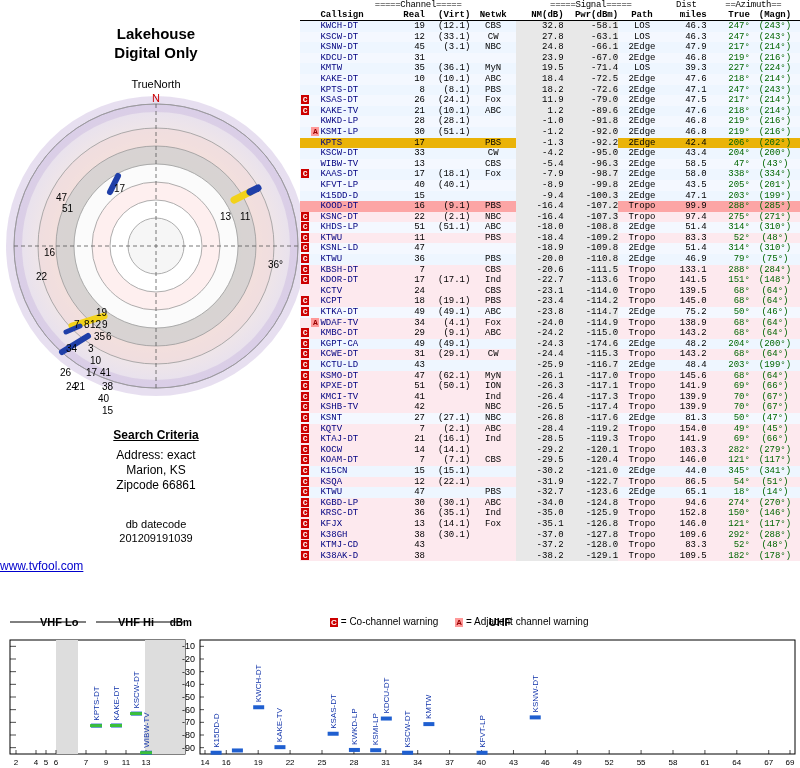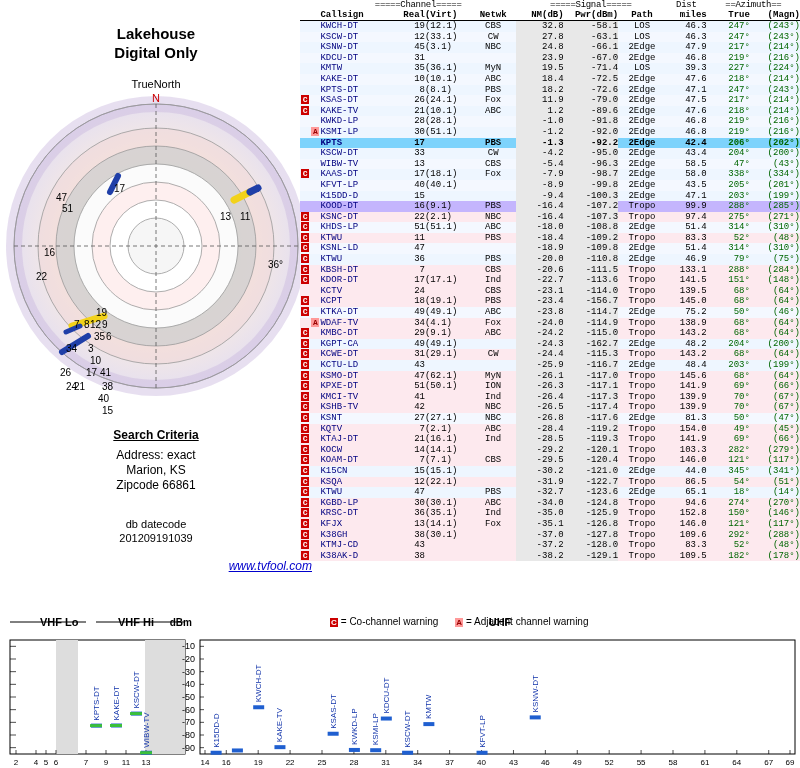--- a/index.html
+++ b/index.html
@@ -25,45 +25,45 @@
     position:relative; width:300px; height:360px; margin:2px auto 0 auto;
   }
   #polar-svg { position:absolute; left:0; top:0; }
   #search-criteria {
     text-align:center; margin-top:4px;
   }
   #sc-title { font-weight:bold; text-decoration:underline; font-size:12px; }
   #sc-lines { margin-top:6px; font-size:12px; line-height:15px; }
   #sc-db { margin-top:24px; font-size:11px; line-height:14px; }
   #tvfool-link {
-    text-align:right; margin-top:14px; font-size:12px;
-    color:#0000cc; text-decoration:underline; cursor:pointer;font-style:italic;
+    text-align:left; margin-top:14px; font-size:12px;
+    color:#0000cc; text-decoration:underline; cursor:pointer;
   }
   
   #table-panel {
     position:absolute; left:300px; top:0; width:500px; height:612px;
     font-family:"Liberation Mono", monospace;
     font-size:9px;
   }
   table.sig { border-collapse:collapse; width:500px; }
   table.sig td, table.sig th { padding:0; }
   .grphdr { font-size:9px; text-align:center; letter-spacing:-0.3px; white-space:nowrap;}
   .colhdr { font-size:9px; font-weight:bold; text-align:center; white-space:nowrap; }
   .hdr-underline { border-bottom:1px solid #000; }
   tr.row td { height:10.6px; line-height:10.6px; white-space:nowrap; }
   .c-call { width:66px; text-align:left; padding-left:2px; }
   .c-real { width:26px; text-align:right; }
-  .c-virt { width:40px; text-align:left; padding-left:3px; }
+  .c-virt { width:40px; text-align:right; padding-left:3px; }
   .c-netwk{ width:40px; text-align:center; }
   .c-nm   { width:42px; text-align:right; }
   .c-pwr  { width:48px; text-align:right; }
   .c-path { width:42px; text-align:center; }
   .c-dist { width:36px; text-align:right; }
   .c-true { width:38px; text-align:right; }
-  .c-magn { width:44px; text-align:right; }
+  .c-magn { width:44px; text-align:center; }
   .cc-cell { width:9px; text-align:center; }
   .ac-cell { width:9px; text-align:center; }
   .cc-badge, .ac-badge {
     display:inline-block; width:8px; height:9px; line-height:9px;
     font-size:8px; text-align:center; color:#ffffff; font-weight:bold;
   }
   .cc-badge { background:#cc0000; }
   .ac-badge { background:#ff9999; color:#990000; }
   .callname { color:#000080; }
   .grn { color:#006600; }
@@ -356,21 +356,21 @@
           <td class="c-real">30</td>
           <td class="c-virt">(51.1)</td>
           <td class="c-netwk"></td>
           <td class="c-nm bg-str">-1.2</td>
           <td class="c-pwr bg-str">-92.0</td>
           <td class="c-path">2Edge</td>
           <td class="c-dist">46.8</td>
           <td class="c-true grn">219°</td>
           <td class="c-magn magn">(216°)</td>
         </tr>
-        <tr class="row" style="background: #7dd3fc; font-weight: bold;">
+        <tr class="row" style="background: #eab308;">
           <td class="cc-cell"></td>
           <td class="ac-cell"></td>
           <td class="c-call callname">KPTS</td>
           <td class="c-real">17</td>
           <td class="c-virt"></td>
           <td class="c-netwk">PBS</td>
           <td class="c-nm bg-str">-1.3</td>
           <td class="c-pwr bg-str">-92.2</td>
           <td class="c-path">2Edge</td>
           <td class="c-dist">42.4</td>
@@ -440,21 +440,21 @@
           <td class="c-real">15</td>
           <td class="c-virt"></td>
           <td class="c-netwk"></td>
           <td class="c-nm bg-str">-9.4</td>
           <td class="c-pwr bg-str">-100.3</td>
           <td class="c-path">2Edge</td>
           <td class="c-dist">47.1</td>
           <td class="c-true grn">203°</td>
           <td class="c-magn magn">(199°)</td>
         </tr>
-        <tr class="row" style="background: #c4b5fd;">
+        <tr class="row" style="background: #fca5a5;">
           <td class="cc-cell"></td>
           <td class="ac-cell"></td>
           <td class="c-call callname">KOOD-DT</td>
           <td class="c-real">16</td>
           <td class="c-virt">(9.1)</td>
           <td class="c-netwk">PBS</td>
           <td class="c-nm bg-str">-16.4</td>
           <td class="c-pwr bg-str">-107.2</td>
           <td class="c-path">Tropo</td>
           <td class="c-dist">99.9</td>
@@ -574,21 +574,21 @@
           <td class="c-magn magn">(64°)</td>
         </tr>
         <tr class="row" style="background: rgb(253, 233, 238);">
           <td class="cc-cell"><span class="cc-badge">C</span></td>
           <td class="ac-cell"></td>
           <td class="c-call callname">KCPT</td>
           <td class="c-real">18</td>
           <td class="c-virt">(19.1)</td>
           <td class="c-netwk">PBS</td>
           <td class="c-nm bg-str">-23.4</td>
-          <td class="c-pwr bg-str">-156.7</td>
+          <td class="c-pwr bg-str">-114.2</td>
           <td class="c-path">Tropo</td>
           <td class="c-dist">145.0</td>
           <td class="c-true grn">68°</td>
           <td class="c-magn magn">(64°)</td>
         </tr>
         <tr class="row" style="background: rgb(244, 248, 255);">
           <td class="cc-cell"><span class="cc-badge">C</span></td>
           <td class="ac-cell"></td>
           <td class="c-call callname">KTKA-DT</td>
           <td class="c-real">49</td>
@@ -630,21 +630,21 @@
           <td class="c-magn magn">(64°)</td>
         </tr>
         <tr class="row" style="background: rgb(238, 246, 255);">
           <td class="cc-cell"><span class="cc-badge">C</span></td>
           <td class="ac-cell"></td>
           <td class="c-call callname">KGPT-CA</td>
           <td class="c-real">49</td>
           <td class="c-virt">(49.1)</td>
           <td class="c-netwk"></td>
           <td class="c-nm bg-str">-24.3</td>
-          <td class="c-pwr bg-str">-162.7</td>
+          <td class="c-pwr bg-str">-174.6</td>
           <td class="c-path">2Edge</td>
           <td class="c-dist">48.2</td>
           <td class="c-true grn">204°</td>
           <td class="c-magn magn">(200°)</td>
         </tr>
         <tr class="row" style="background: rgb(253, 233, 238);">
           <td class="cc-cell"><span class="cc-badge">C</span></td>
           <td class="ac-cell"></td>
           <td class="c-call callname">KCWE-DT</td>
           <td class="c-real">31</td>

